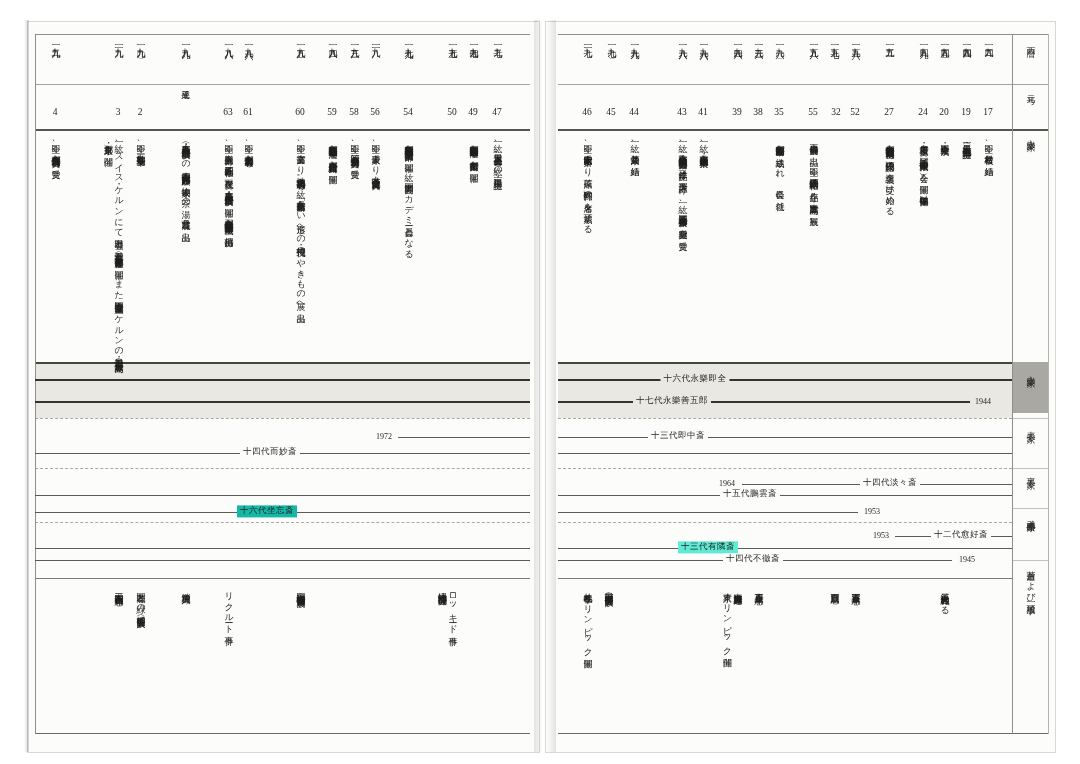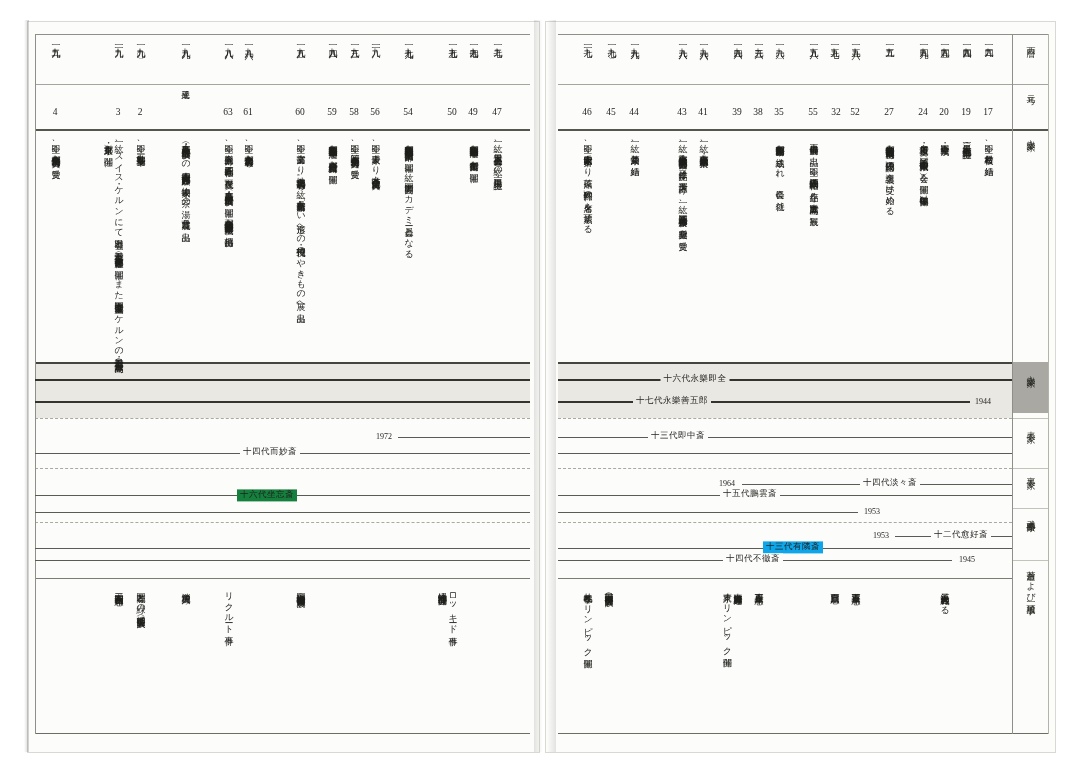--- a/index.html
+++ b/index.html
@@ -195,24 +195,24 @@
     <div class="tlabel" style="left: 270px; top: 453px; background: rgb(252, 252, 250);">十四代而妙斎</div>
     <div class="tline" style="left: 742px; width: 270px; top: 484px; height: 1px; background: rgb(91, 91, 85);"></div>
     <div class="tlabel" style="left: 890px; top: 484px; background: rgb(252, 252, 250);">十四代淡々斎</div>
     <div class="tmarker" style="left: 727px; top: 484px; background: rgb(252, 252, 250);">1964</div>
     <div class="tline" style="left: 558px; width: 454px; top: 495px; height: 1px; background: rgb(91, 91, 85);"></div>
     <div class="tlabel" style="left: 750px; top: 495px; background: rgb(252, 252, 250);">十五代鵬雲斎</div>
     <div class="tline" style="left: 35px; width: 495px; top: 495px; height: 1px; background: rgb(91, 91, 85);"></div>
     <div class="tline" style="left: 558px; width: 300px; top: 512px; height: 1px; background: rgb(91, 91, 85);"></div>
     <div class="tmarker" style="left: 872px; top: 512px; background: rgb(252, 252, 250);">1953</div>
     <div class="tline" style="left: 35px; width: 495px; top: 512px; height: 1px; background: rgb(91, 91, 85);"></div>
-    <div class="tlabel" style="left: 267px; top: 496px; background: #15803d;">十六代坐忘斎</div>
+    <div class="tlabel" style="left: 267px; top: 512px; background: #14b8a6;">十六代坐忘斎</div>
     <div class="tline" style="left: 895px; width: 117px; top: 536px; height: 1px; background: rgb(91, 91, 85);"></div>
     <div class="tlabel" style="left: 961px; top: 536px; background: rgb(252, 252, 250);">十二代愈好斎</div>
     <div class="tmarker" style="left: 881px; top: 536px; background: rgb(252, 252, 250);">1953</div>
     <div class="tline" style="left: 558px; width: 454px; top: 548px; height: 1px; background: rgb(91, 91, 85);"></div>
-    <div class="tlabel" style="left: 793px; top: 548px; background: #0ea5e9;">十三代有隣斎</div>
+    <div class="tlabel" style="left: 708px; top: 548px; background: #5eead4;">十三代有隣斎</div>
     <div class="tline" style="left: 35px; width: 495px; top: 548px; height: 1px; background: rgb(91, 91, 85);"></div>
     <div class="tline" style="left: 558px; width: 394px; top: 560px; height: 1px; background: rgb(91, 91, 85);"></div>
     <div class="tlabel" style="left: 753px; top: 560px; background: rgb(252, 252, 250);">十四代不徹斎</div>
     <div class="tmarker" style="left: 967px; top: 560px; background: rgb(252, 252, 250);">1945</div>
     <div class="tline" style="left: 35px; width: 495px; top: 560px; height: 1px; background: rgb(91, 91, 85);"></div>
   </div>
 
 </body></html>

